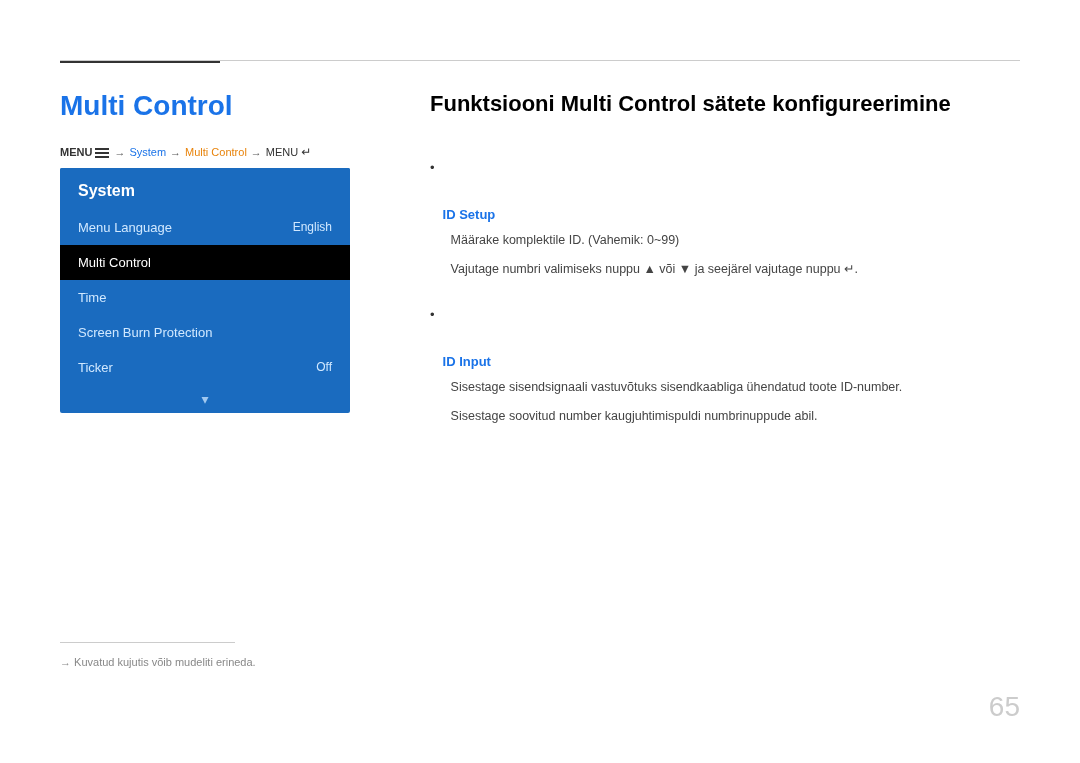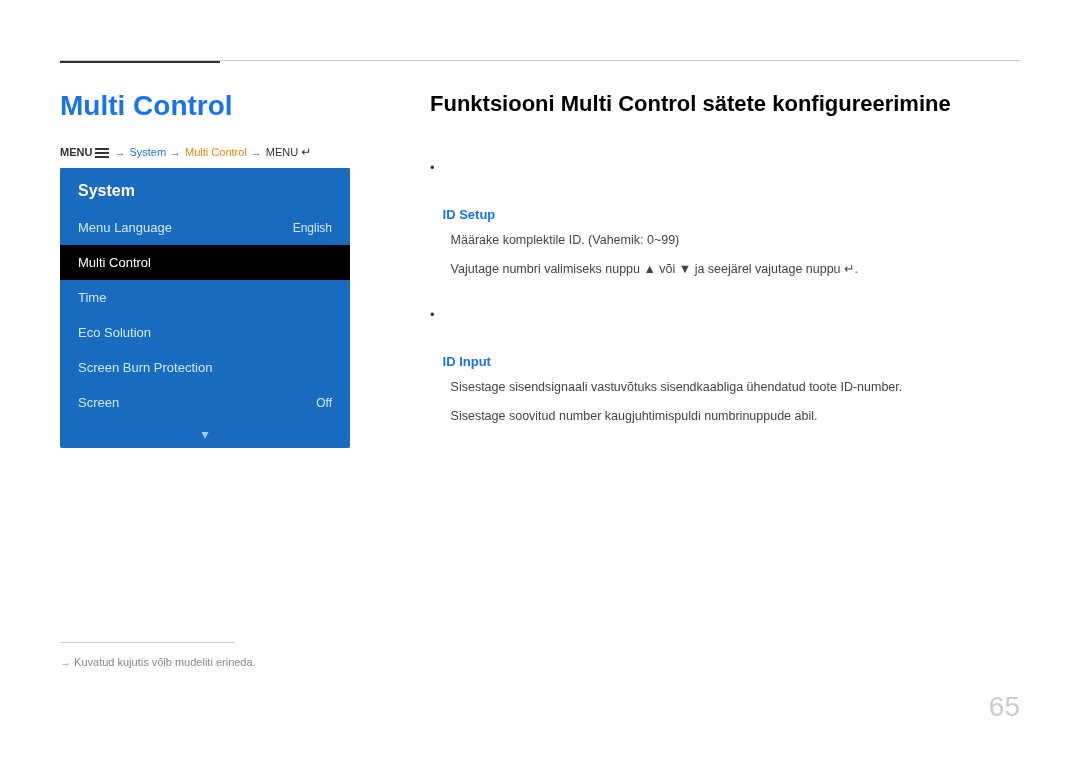--- a/index.html
+++ b/index.html
@@ -86,21 +86,21 @@
       font-weight: bold;
       color: #ffffff;
     }
 
     .menu-item {
       padding: 10px 18px;
       font-size: 13px;
       color: #d0e8ff;
       display: flex;
       justify-content: space-between;
-      align-items: flex-end;
+      align-items: flex-start;
       cursor: pointer;
     }
 
     .menu-item.active {
       background: #000000;
       color: #ffffff;
     }
 
     .menu-item .item-label {
       color: inherit;
@@ -260,30 +260,27 @@
   </div>
 
   <div class="menu-item active">
     <span class="item-label">Multi Control</span>
   </div>
 
   <div class="menu-item">
     <span class="item-label">Time</span>
   </div>
 
-  <div class="menu-item">
-    <span class="item-label">Eco Solution</span>
-  </div>
 
   <div class="menu-item">
     <span class="item-label">Screen Burn Protection</span>
   </div>
 
   <div class="menu-item">
-    <span class="item-label">Screen</span>
+    <span class="item-label">Ticker</span>
     <span class="item-value">Off</span>
   </div>
 
   <div class="chevron-down">▾</div>
 </div>
 
 <div class="right-content">
   <div class="right-title">Funktsiooni Multi Control sätete konfigureerimine</div>
 
   <div class="section">

